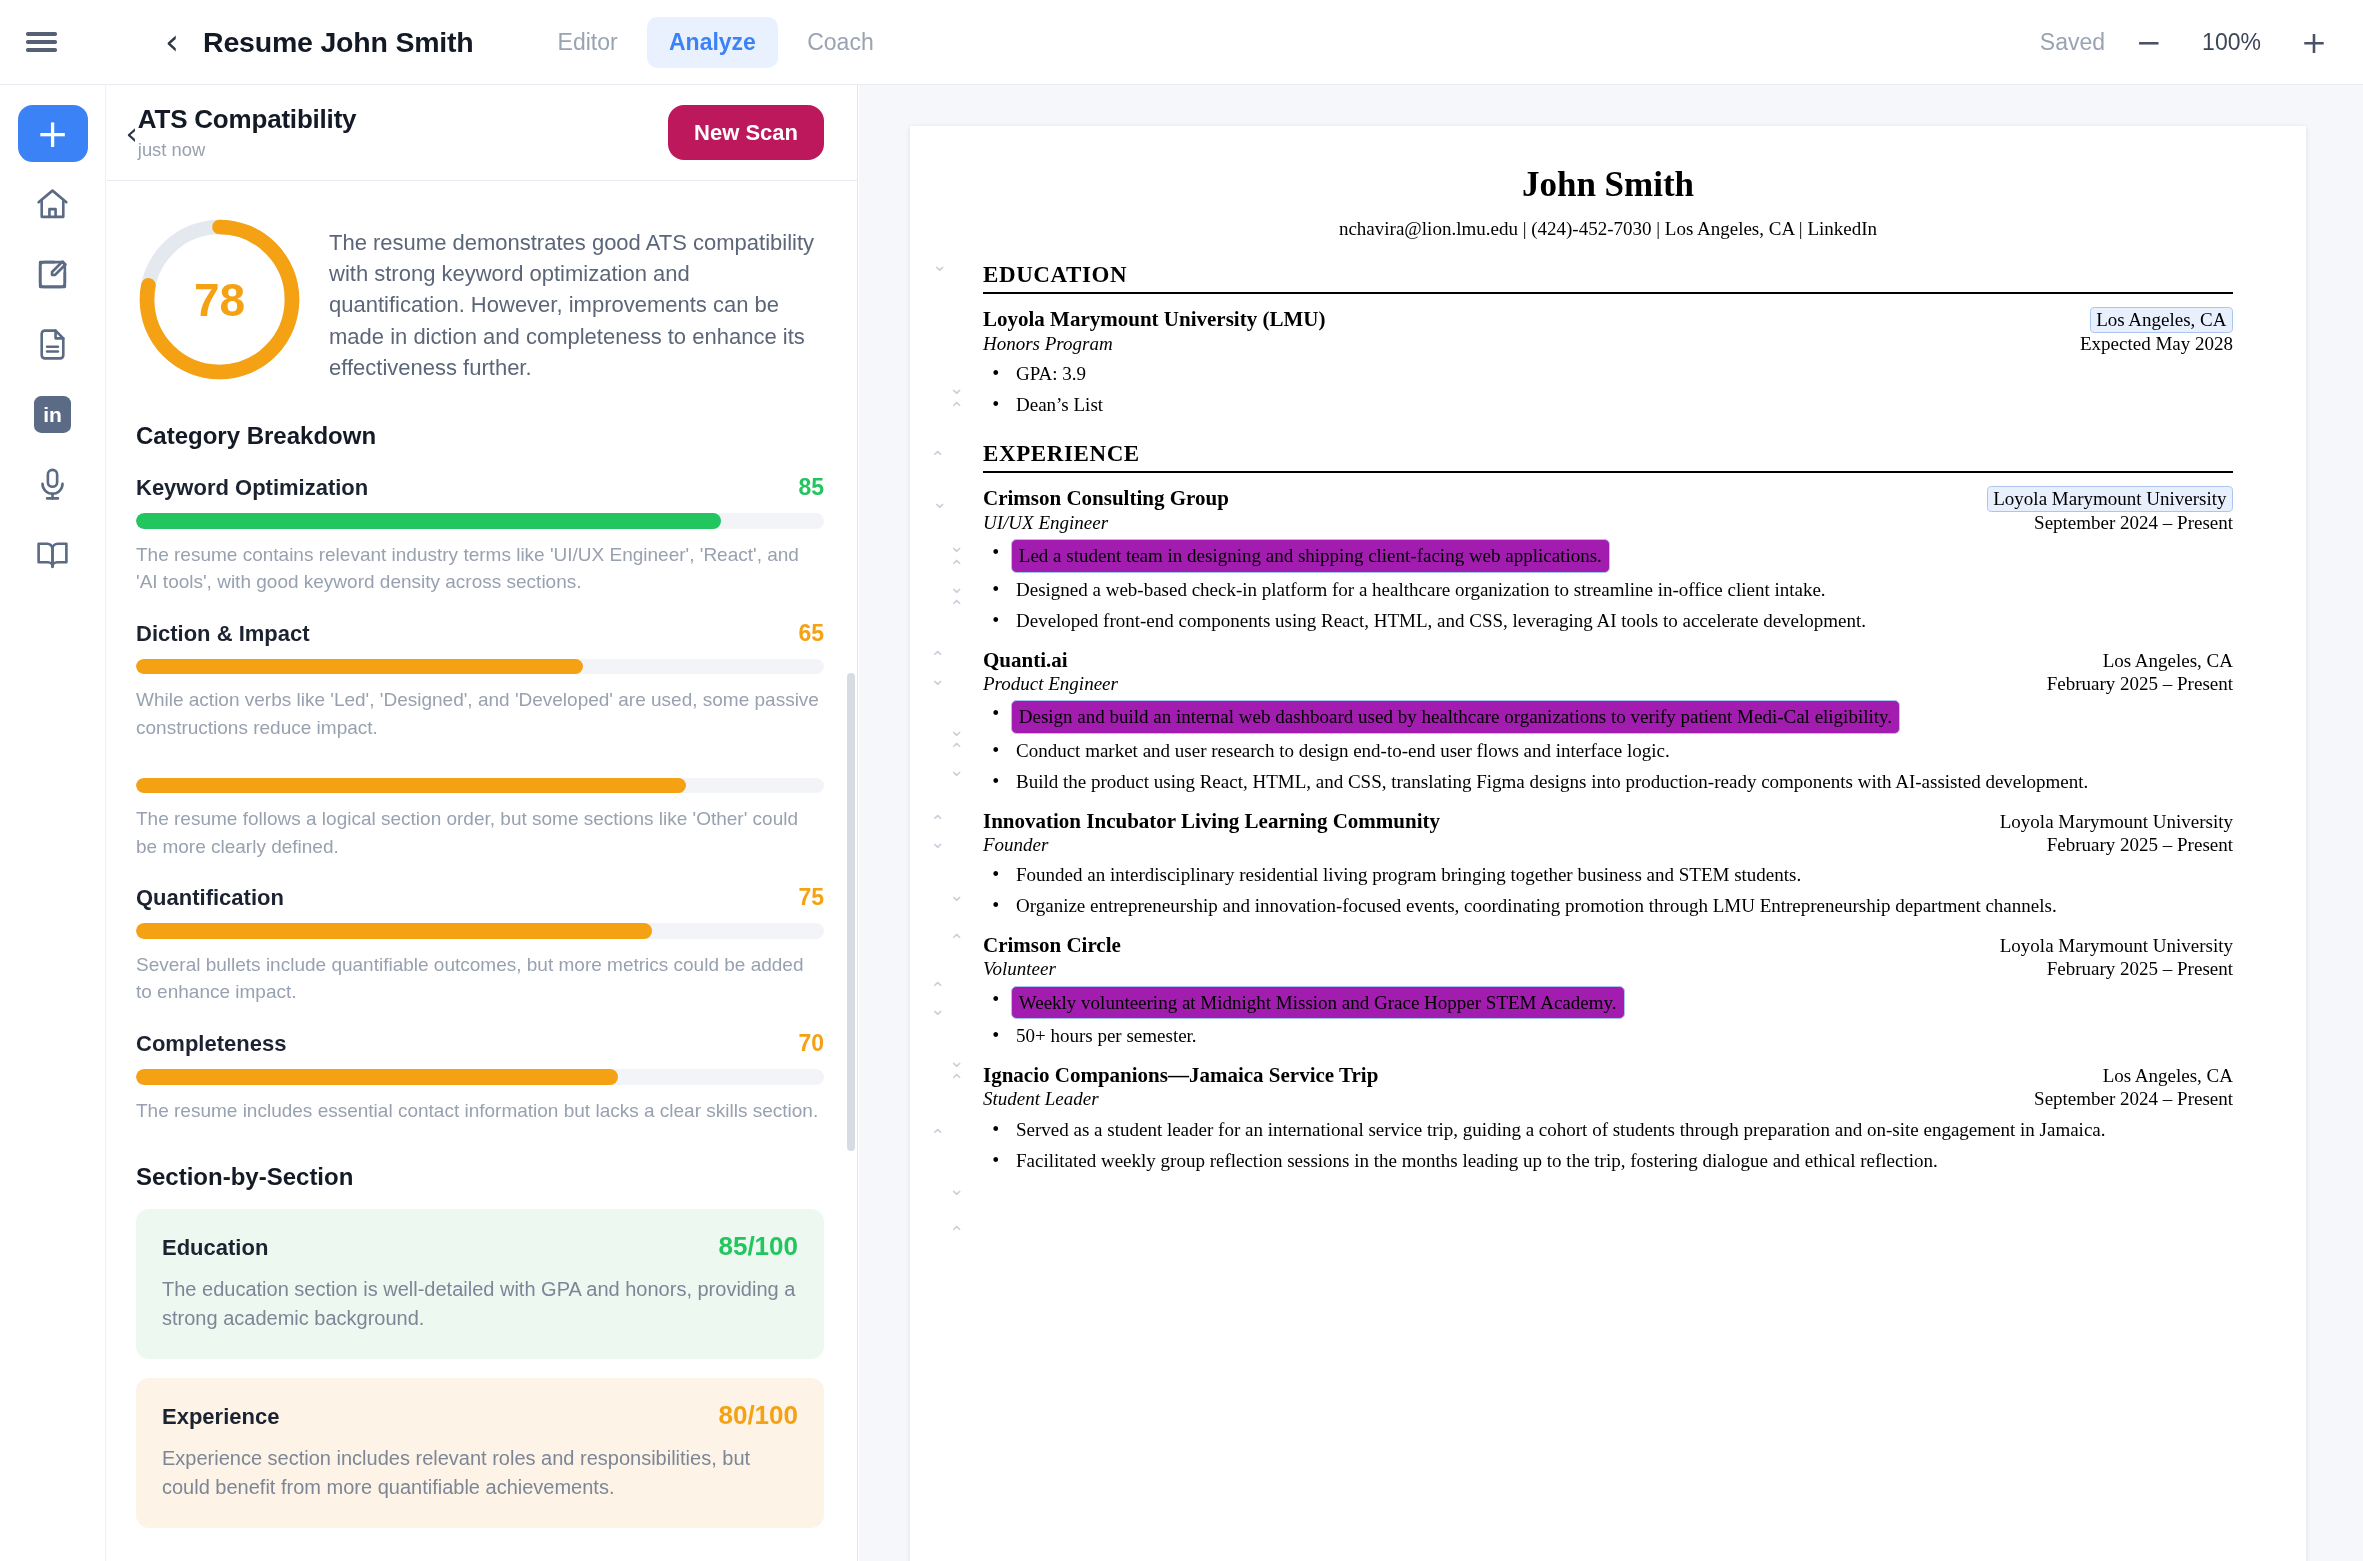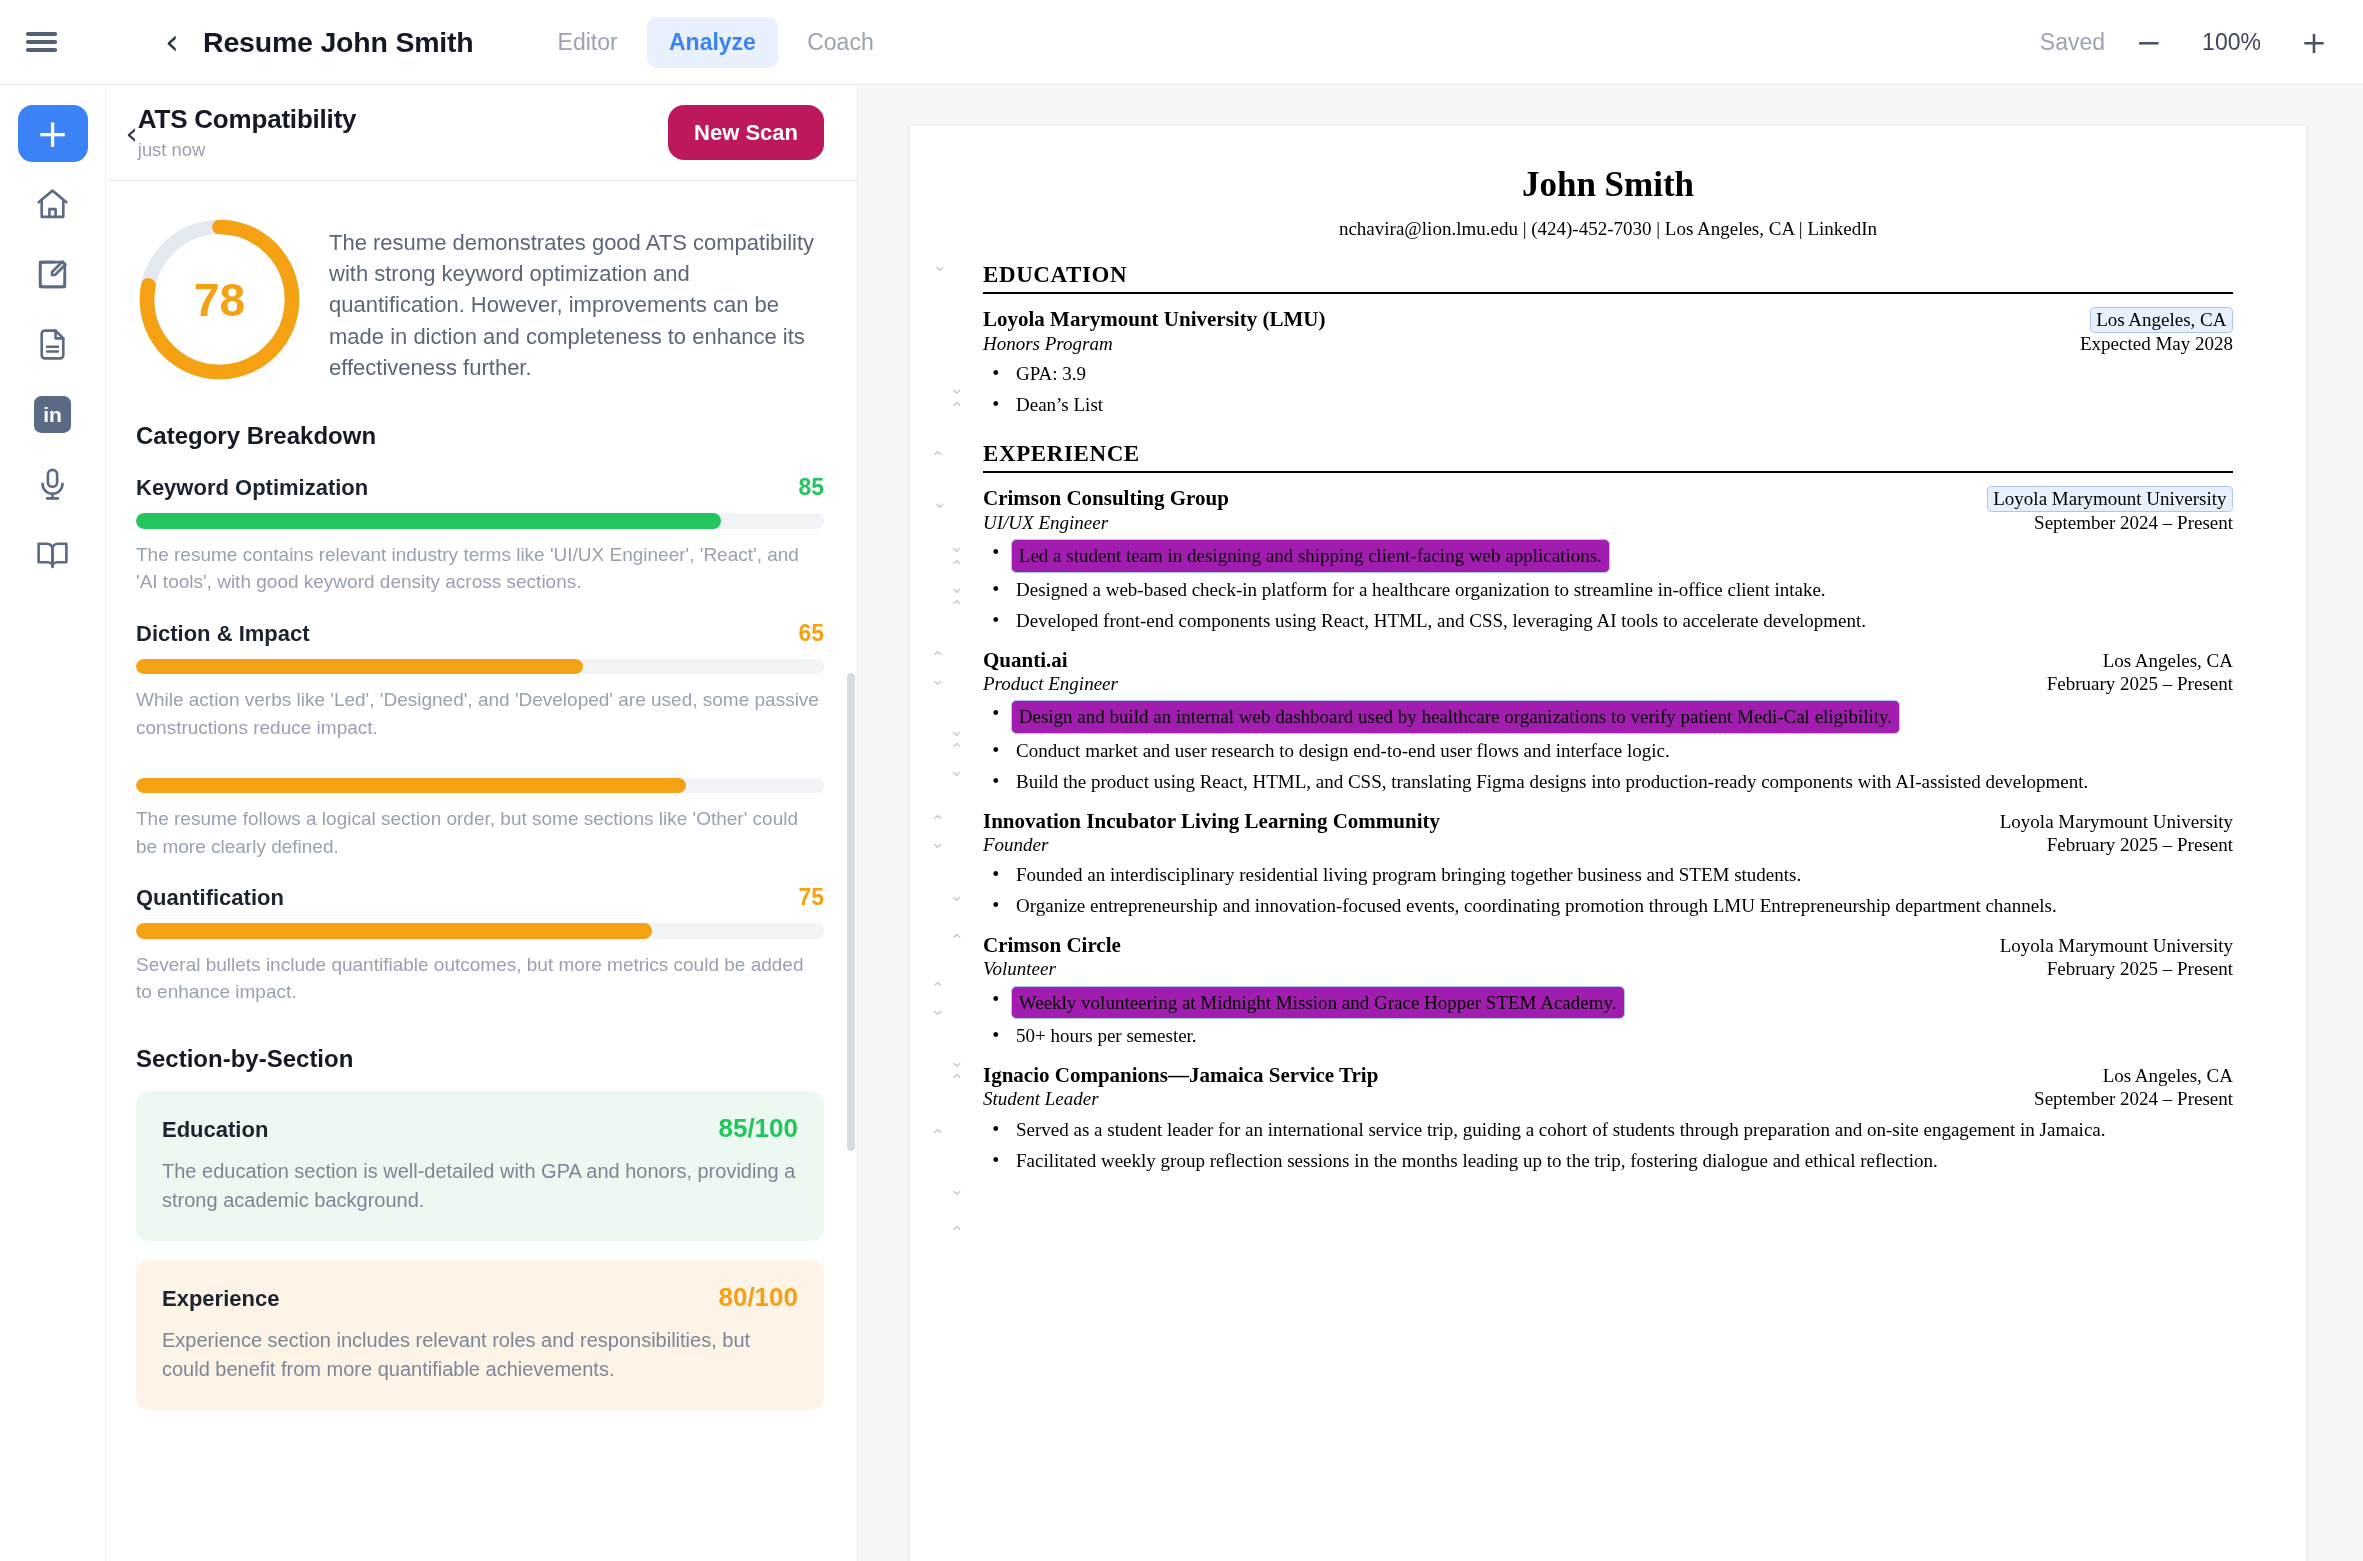--- a/index.html
+++ b/index.html
@@ -325,20 +325,30 @@
       <div class="cat-head">
         <div class="cat-name">Quantification</div>
         <div class="cat-score" style="color:#F5A114">75</div>
       </div>
       <div class="bar-track">
         <div class="bar-fill" style="width: 75%; background: rgb(245, 161, 20);"></div>
       </div>
       <div class="cat-note">Several bullets include quantifiable outcomes, but more metrics could be added to enhance impact.</div>
     </div>
 
+    <div class="cat">
+      <div class="cat-head">
+        <div class="cat-name">Completeness</div>
+        <div class="cat-score" style="color:#F5A114">70</div>
+      </div>
+      <div class="bar-track">
+        <div class="bar-fill" style="width: 70%; background: rgb(245, 161, 20);"></div>
+      </div>
+      <div class="cat-note">The resume includes essential contact information but lacks a clear skills section.</div>
+    </div>
 
     <div class="sect-title">Section-by-Section</div>
 
     <div class="scard green">
       <div class="scard-head">
         <div class="scard-name">Education</div>
         <div class="scard-score" style="color:#22C55E">85/100</div>
       </div>
       <div class="scard-note">The education section is well-detailed with GPA and honors, providing a strong academic background.</div>
     </div>

